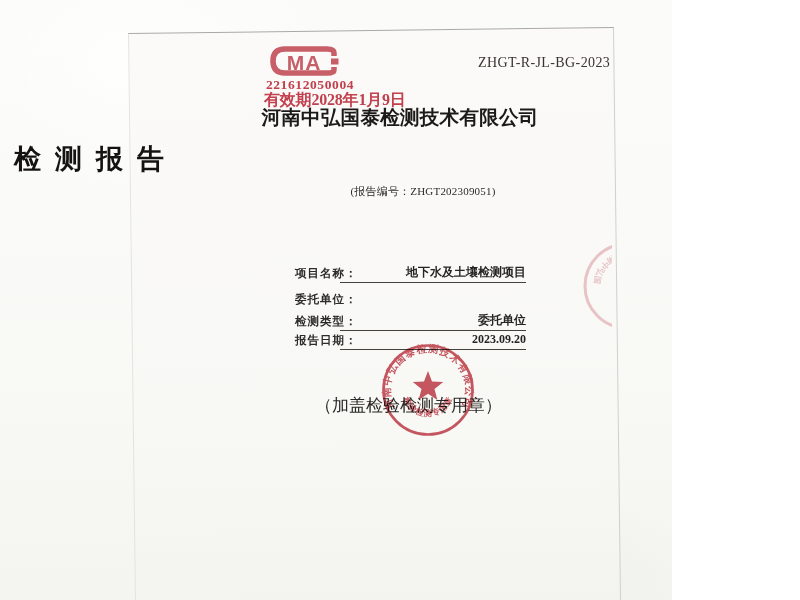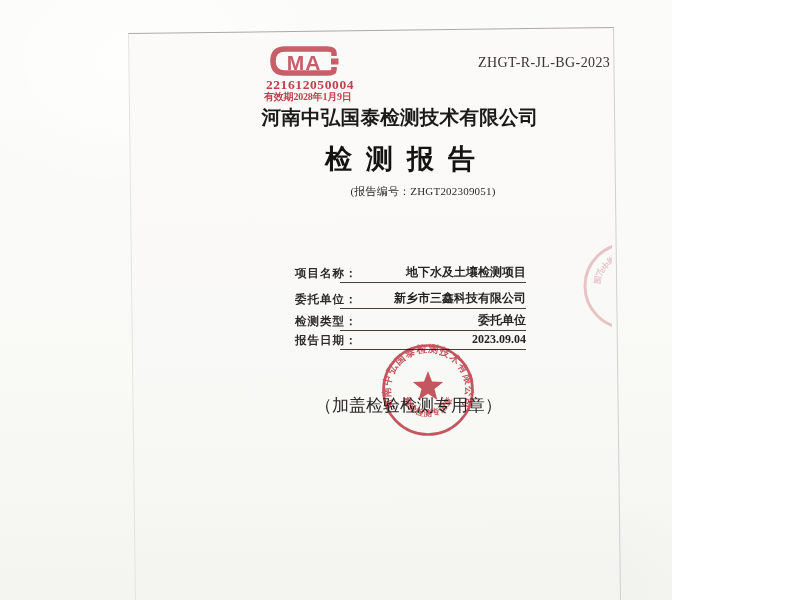--- a/index.html
+++ b/index.html
@@ -27,30 +27,30 @@
     color:#38342f;
   }
   
   .cma-svg{position:absolute;left:267px;top:43px;opacity:0.92;}
   .cma-number{
     position:absolute;left:262px;top:77px;width:96px;text-align:center;
     font-size:13.5px;font-weight:bold;letter-spacing:0.6px;color:#c2404d;
     font-family:"Liberation Serif", serif;
   }
   .cma-validity{
-    position:absolute;left:264px;top:90px;font-size:10px;font-weight:bold;
+    position:absolute;left:264px;top:90px;font-size:16px;font-weight:bold;
     letter-spacing:-0.2px;color:#c2404d;
   }
   .company{
     position:absolute;left:0;top:104px;width:800px;text-align:center;
     font-size:19.5px;font-weight:bold;color:#1c1a18;
     font-family:"Liberation Sans", sans-serif;letter-spacing:0.3px;
   }
   .title{
-    position:absolute;left:0;top:141px;width:800px;text-align:center;
+    position:absolute;left:0;top:141px;width:800px;text-align:left;
     font-size:27px;font-weight:bold;color:#151312;
     letter-spacing:14px;padding-left:14px;box-sizing:border-box;
     font-family:"Liberation Serif", serif;
   }
   .report-no{
     position:absolute;left:0;top:184px;width:800px;text-align:center;
     font-size:11px;color:#2e2b28;letter-spacing:0.2px;margin-left:23px;
   }
   .form{position:absolute;left:0;top:0;}
   .row{position:absolute;left:295px;width:240px;height:19px;}
@@ -99,29 +99,28 @@
   <div class="title">检测报告</div>
   <div class="report-no">(报告编号：ZHGT202309051)</div>
 
   <div class="form">
     <div class="row row1">
       <span class="lbl">项目名称：</span>
       <span class="val">地下水及土壤检测项目</span>
     </div>
     <div class="row row2">
       <span class="lbl">委托单位：</span>
-      <span class="val">新乡市三鑫科技有限公司</span>
     </div>
     <div class="row row3">
       <span class="lbl">检测类型：</span>
       <span class="val">委托单位</span>
     </div>
     <div class="row row4">
       <span class="lbl">报告日期：</span>
-      <span class="val">2023.09.04</span>
+      <span class="val">2023.09.20</span>
     </div>
   </div>
 
   <div class="stamp-note">（加盖检验检测专用章）</div>
 
   <svg class="stamp-svg" width="94" height="94" viewBox="0 0 94 94">
     <defs>
       <path id="arcTop" d="M 11.3,60 A 38,38 0 1 1 82.7,60" fill="none"></path>
       <path id="arcBottom" d="M 23.4,58 A 26,26 0 0 0 70.6,58" fill="none"></path>
     </defs>

